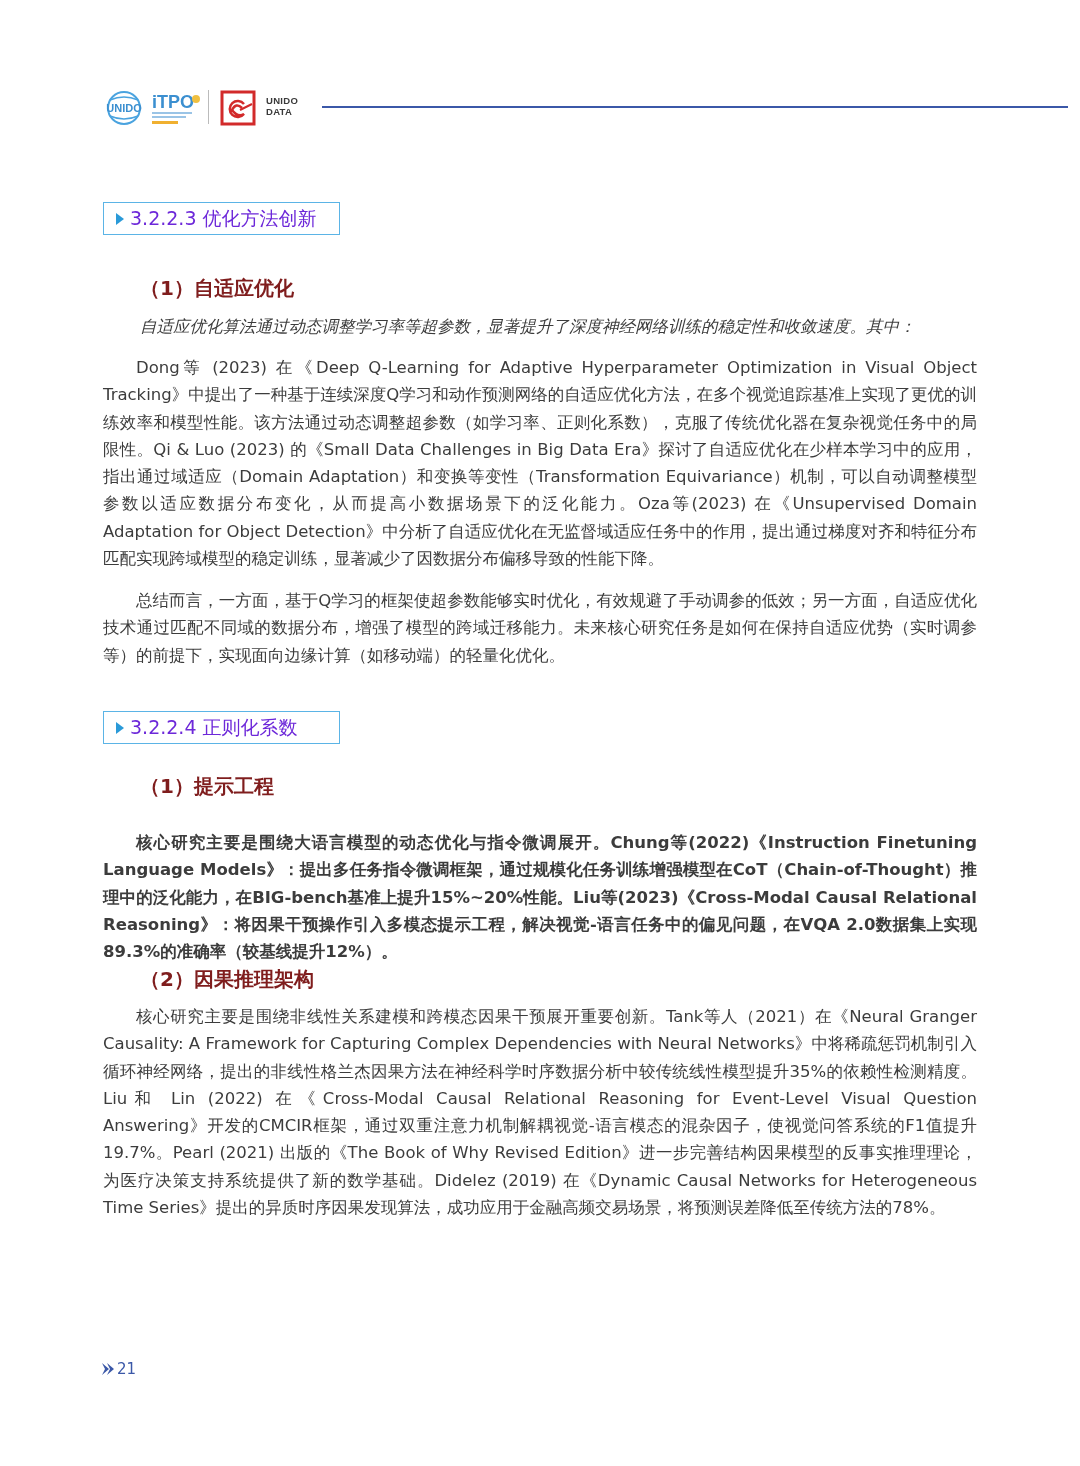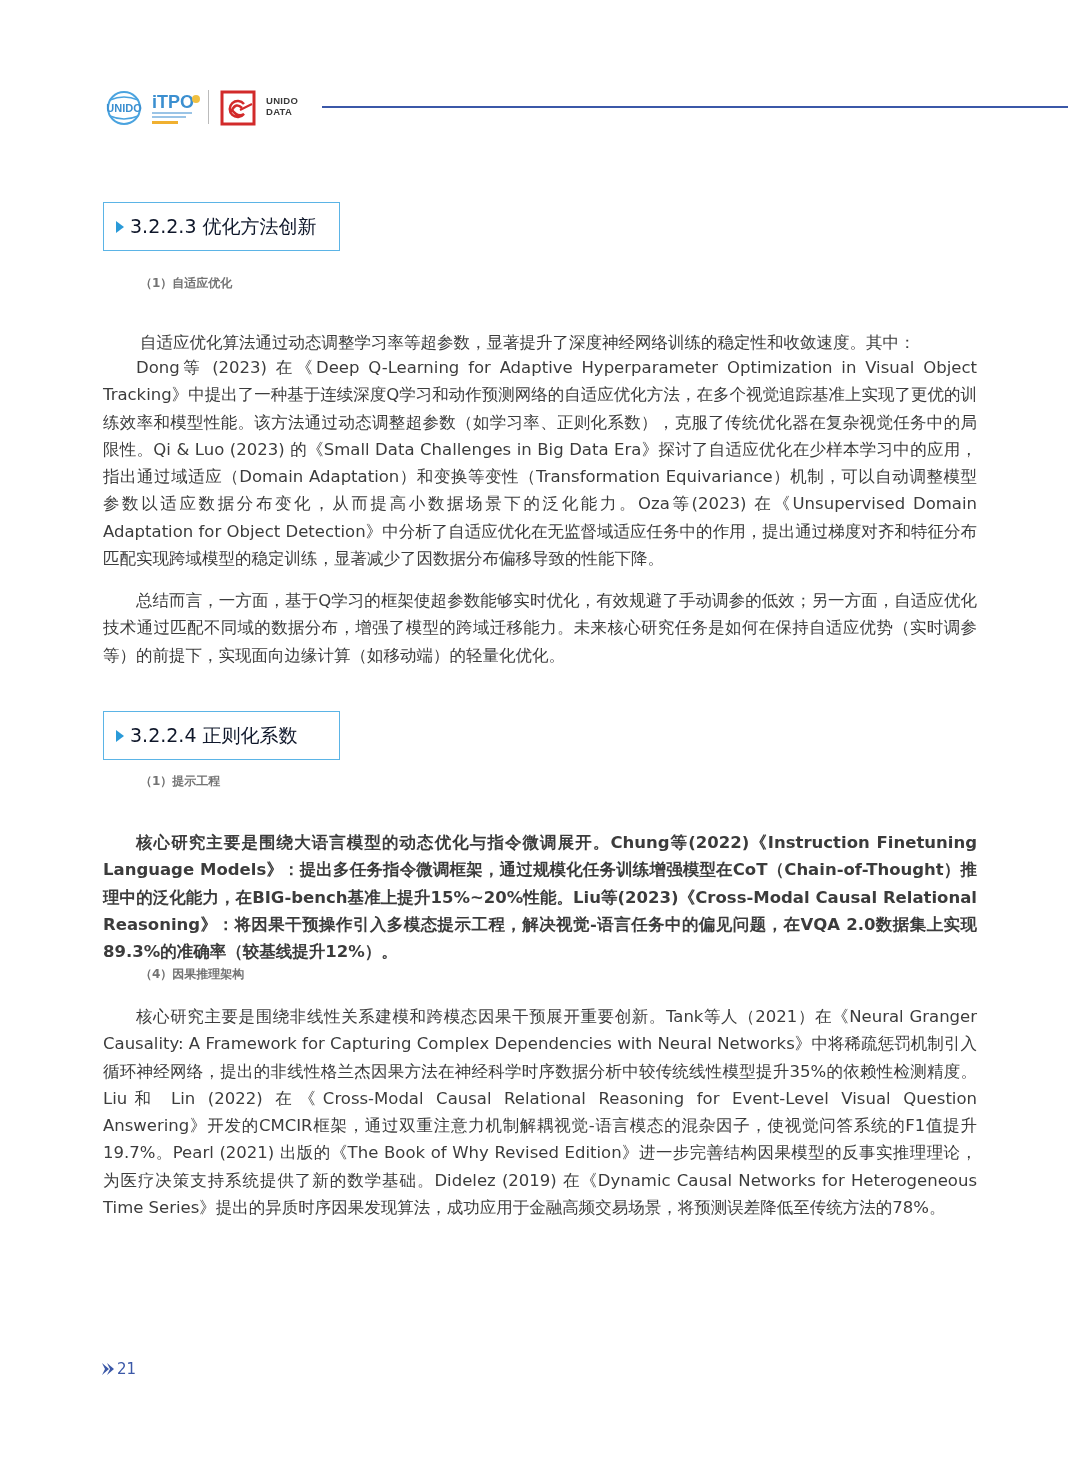--- a/index.html
+++ b/index.html
@@ -10,27 +10,27 @@
   }
   .header { position: absolute; top: 86px; left: 100px; right: 12px; height: 44px; }
   .logo-unido { position: absolute; left: 2px; top: 4px; width: 44px; height: 36px; }
   .logo-itpo { position: absolute; left: 52px; top: 2px; width: 50px; height: 40px; }
   .logo-sep { position: absolute; left: 108px; top: 4px; width: 1px; height: 34px; background: #bbbbbb; }
   .logo-dongbi { position: absolute; left: 120px; top: 4px; width: 36px; height: 36px; }
   .dongbi-text { position: absolute; left: 166px; top: 9px; font-family: "Liberation Sans", sans-serif; font-weight: bold; font-size: 9.5px; line-height: 11px; color: #3a3a3a; letter-spacing: 0.3px; }
   .header-line { position: absolute; left: 222px; right: 0; top: 20px; height: 2px; background: #3b58a8; }
 
   .section-box {
-    position: absolute; left: 103px; width: 237px; height: 49px;
+    position: absolute; left: 103px; width: 237px; height: 33px;
     border: 1.5px solid #5bb4e6; box-sizing: border-box;
     display: flex; align-items: center; padding-left: 12px;
-    color: #0f172a; font-size: 19px;
+    color: #6d28d9; font-size: 19px;
   }
   .section-box .tri { width: 0; height: 0; border-top: 6px solid transparent; border-bottom: 6px solid transparent; border-left: 8px solid #2a9ad8; margin-right: 6px; }
-  .subhead { position: absolute; left: 140px; font-size: 12px; font-weight: bold; color: #737373; }
+  .subhead { position: absolute; left: 140px; font-size: 20px; font-weight: bold; color: #7f1d1d; }
   .para {
     position: absolute; left: 103px; width: 874px;
     font-size: 16.5px; line-height: 27.3px; color: #3c3c3c;
     text-align: justify; text-indent: 2em; margin: 0;
   }
   .para.noindent { text-indent: 0; left: 140px; width: 840px; }
   .footer { position: absolute; left: 101px; top: 1360px; display: flex; align-items: center; color: #3b58a8; font-size: 15px; }
   .footer .chev { width: 14px; height: 14px; margin-right: 2px; }
 </style>
 </head>
@@ -62,36 +62,36 @@
   <div class="header-line"></div>
 </div>
 
 <div class="section-box" style="top:202px;">
   <span class="tri"></span>
   <span>3.2.2.3 优化方法创新</span>
 </div>
 
 <div class="subhead" style="top:275px;">（1）自适应优化</div>
 
-<p class="para noindent" style="top:329px;">自适应优化算法通过动态调整学习率等超参数，显著提升了深度神经网络训练的稳定性和收敛速度。其中：</p>
+<p class="para noindent" style="top:313px;font-style:italic;">自适应优化算法通过动态调整学习率等超参数，显著提升了深度神经网络训练的稳定性和收敛速度。其中：</p>
 
 <p class="para" style="top:354px;">Dong等 (2023) 在《Deep Q-Learning for Adaptive Hyperparameter Optimization in Visual Object Tracking》中提出了一种基于连续深度Q学习和动作预测网络的自适应优化方法，在多个视觉追踪基准上实现了更优的训练效率和模型性能。该方法通过动态调整超参数（如学习率、正则化系数），克服了传统优化器在复杂视觉任务中的局限性。Qi &amp; Luo (2023) 的《Small Data Challenges in Big Data Era》探讨了自适应优化在少样本学习中的应用，指出通过域适应（Domain Adaptation）和变换等变性（Transformation Equivariance）机制，可以自动调整模型参数以适应数据分布变化，从而提高小数据场景下的泛化能力。Oza等(2023) 在《Unsupervised Domain Adaptation for Object Detection》中分析了自适应优化在无监督域适应任务中的作用，提出通过梯度对齐和特征分布匹配实现跨域模型的稳定训练，显著减少了因数据分布偏移导致的性能下降。</p>
 
 <p class="para" style="top:587px;">总结而言，一方面，基于Q学习的框架使超参数能够实时优化，有效规避了手动调参的低效；另一方面，自适应优化技术通过匹配不同域的数据分布，增强了模型的跨域迁移能力。未来核心研究任务是如何在保持自适应优势（实时调参等）的前提下，实现面向边缘计算（如移动端）的轻量化优化。</p>
 
 <div class="section-box" style="top:711px;">
   <span class="tri"></span>
   <span>3.2.2.4 正则化系数</span>
 </div>
 
 <div class="subhead" style="top:773px;">（1）提示工程</div>
 
 <p class="para" style="top:829px;font-weight:bold;">核心研究主要是围绕大语言模型的动态优化与指令微调展开。Chung等(2022)《Instruction Finetuning Language Models》：提出多任务指令微调框架，通过规模化任务训练增强模型在CoT（Chain-of-Thought）推理中的泛化能力，在BIG-bench基准上提升15%~20%性能。Liu等(2023)《Cross-Modal Causal Relational Reasoning》：将因果干预操作引入多模态提示工程，解决视觉-语言任务中的偏见问题，在VQA 2.0数据集上实现89.3%的准确率（较基线提升12%）。</p>
 
-<div class="subhead" style="top:966px;">（4）因果推理架构</div>
+<div class="subhead" style="top:966px;">（2）因果推理架构</div>
 
 <p class="para" style="top:1003px;">核心研究主要是围绕非线性关系建模和跨模态因果干预展开重要创新。Tank等人（2021）在《Neural Granger Causality: A Framework for Capturing Complex Dependencies with Neural Networks》中将稀疏惩罚机制引入循环神经网络，提出的非线性格兰杰因果方法在神经科学时序数据分析中较传统线性模型提升35%的依赖性检测精度。Liu和 Lin (2022) 在《Cross-Modal Causal Relational Reasoning for Event-Level Visual Question Answering》开发的CMCIR框架，通过双重注意力机制解耦视觉-语言模态的混杂因子，使视觉问答系统的F1值提升19.7%。Pearl (2021) 出版的《The Book of Why Revised Edition》进一步完善结构因果模型的反事实推理理论，为医疗决策支持系统提供了新的数学基础。Didelez (2019) 在《Dynamic Causal Networks for Heterogeneous Time Series》提出的异质时序因果发现算法，成功应用于金融高频交易场景，将预测误差降低至传统方法的78%。</p>
 
 <div class="footer">
   <svg class="chev" viewBox="0 0 14 14">
     <path d="M1 1 L8 7 L1 13 L4 7 Z" fill="#3b58a8"></path>
     <path d="M6 1 L13 7 L6 13 L9 7 Z" fill="#3b58a8"></path>
   </svg>
   <span>21</span>
 </div>

